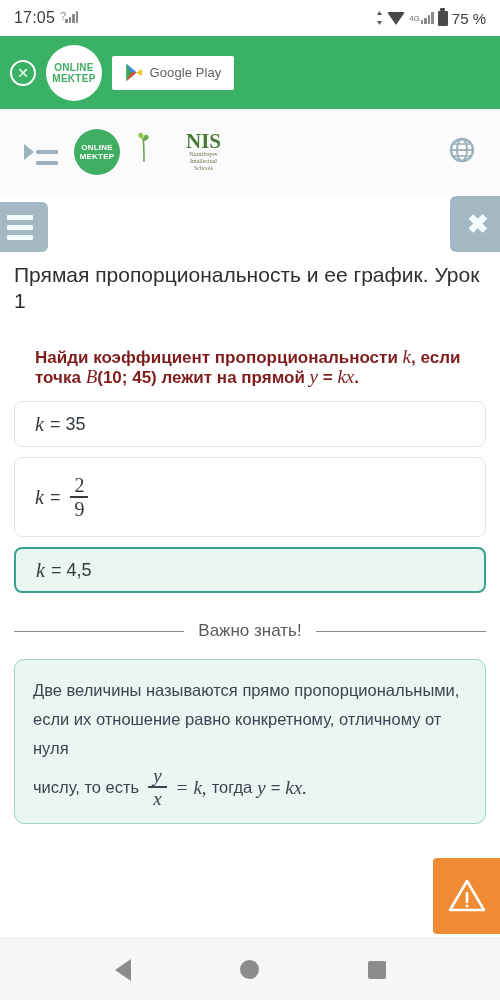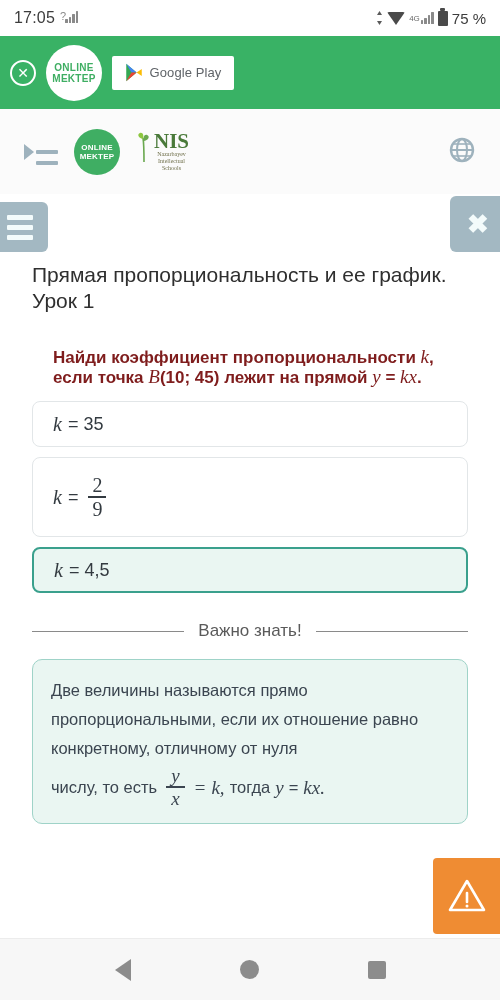--- a/index.html
+++ b/index.html
@@ -103,21 +103,21 @@
     background: none; border-radius: 0;
   }
   .om-logo {
     width: 46px; height: 46px; border-radius: 50%; background: #3fae63;
     display: flex; flex-direction: column; align-items: center; justify-content: center;
     color: #ffffff; font-size: 8px; font-weight: bold; line-height: 9px; letter-spacing: .2px;
     flex: 0 0 auto;
   }
   .nis-logo { display: flex; align-items: flex-start; gap: 2px; flex: 0 0 auto; }
   .nis-sprout { width: 16px; height: 30px; margin-top: 1px; }
-  .nis-txt { display: flex; flex-direction: column; }
+  .nis-txt { display: flex; flex-direction: column; margin-left: 32px; }
   .nis-main { font-family: "Liberation Serif", serif; font-size: 21px; color: #4a7a3a; line-height: 20px; font-weight: bold; }
   .nis-sub { font-family: "Liberation Serif", serif; font-size: 6px; color: #6f6f4a; line-height: 7px; text-align: center; }
   .hdr-spacer { flex: 1 1 auto; }
   .hdr-icon { flex: 0 0 auto; }
   .list-icon { width: 26px; height: 26px; border-radius: 4px; background: #9eb2bd; position: relative; }
   .list-icon i { position: absolute; background: #fbfbfb; border-radius: 1px; }
   .list-icon i.dot { width: 3px; height: 3px; left: 5px; }
   .list-icon i.ln { width: 10px; height: 3px; left: 11px; }
   .list-icon i.r1 { top: 6px; }
   .list-icon i.r2 { top: 12px; }
@@ -133,21 +133,21 @@
   }
   .btn-hamb i { width: 26px; height: 5px; background: #f3fbfb; border-radius: 1px; }
   .btn-close {
     position: absolute; right: -6px; top: 2px;
     width: 56px; height: 56px; border-radius: 6px; background: #a3b8c2;
     display: flex; align-items: center; justify-content: center;
     color: #f3fbfb; font-size: 26px; font-weight: bold; line-height: 1;
   }
 
   
-  .content { padding: 0 32px; }
+  .content { padding: 0 14px; }
   .lesson-title {
     font-size: 21px; line-height: 26px; color: #2f2f2f; margin-top: 2px;
   }
   .question {
     margin-top: 33px;
     font-size: 17px; line-height: 19px; color: #7f1d1d; font-weight: bold; margin-left: 21px;
   }
   .mi { font-family: "Liberation Serif", serif; font-style: italic; font-weight: normal; font-size: 19px; }
 
   .options { margin-top: 14px; display: flex; flex-direction: column; gap: 10px; }

